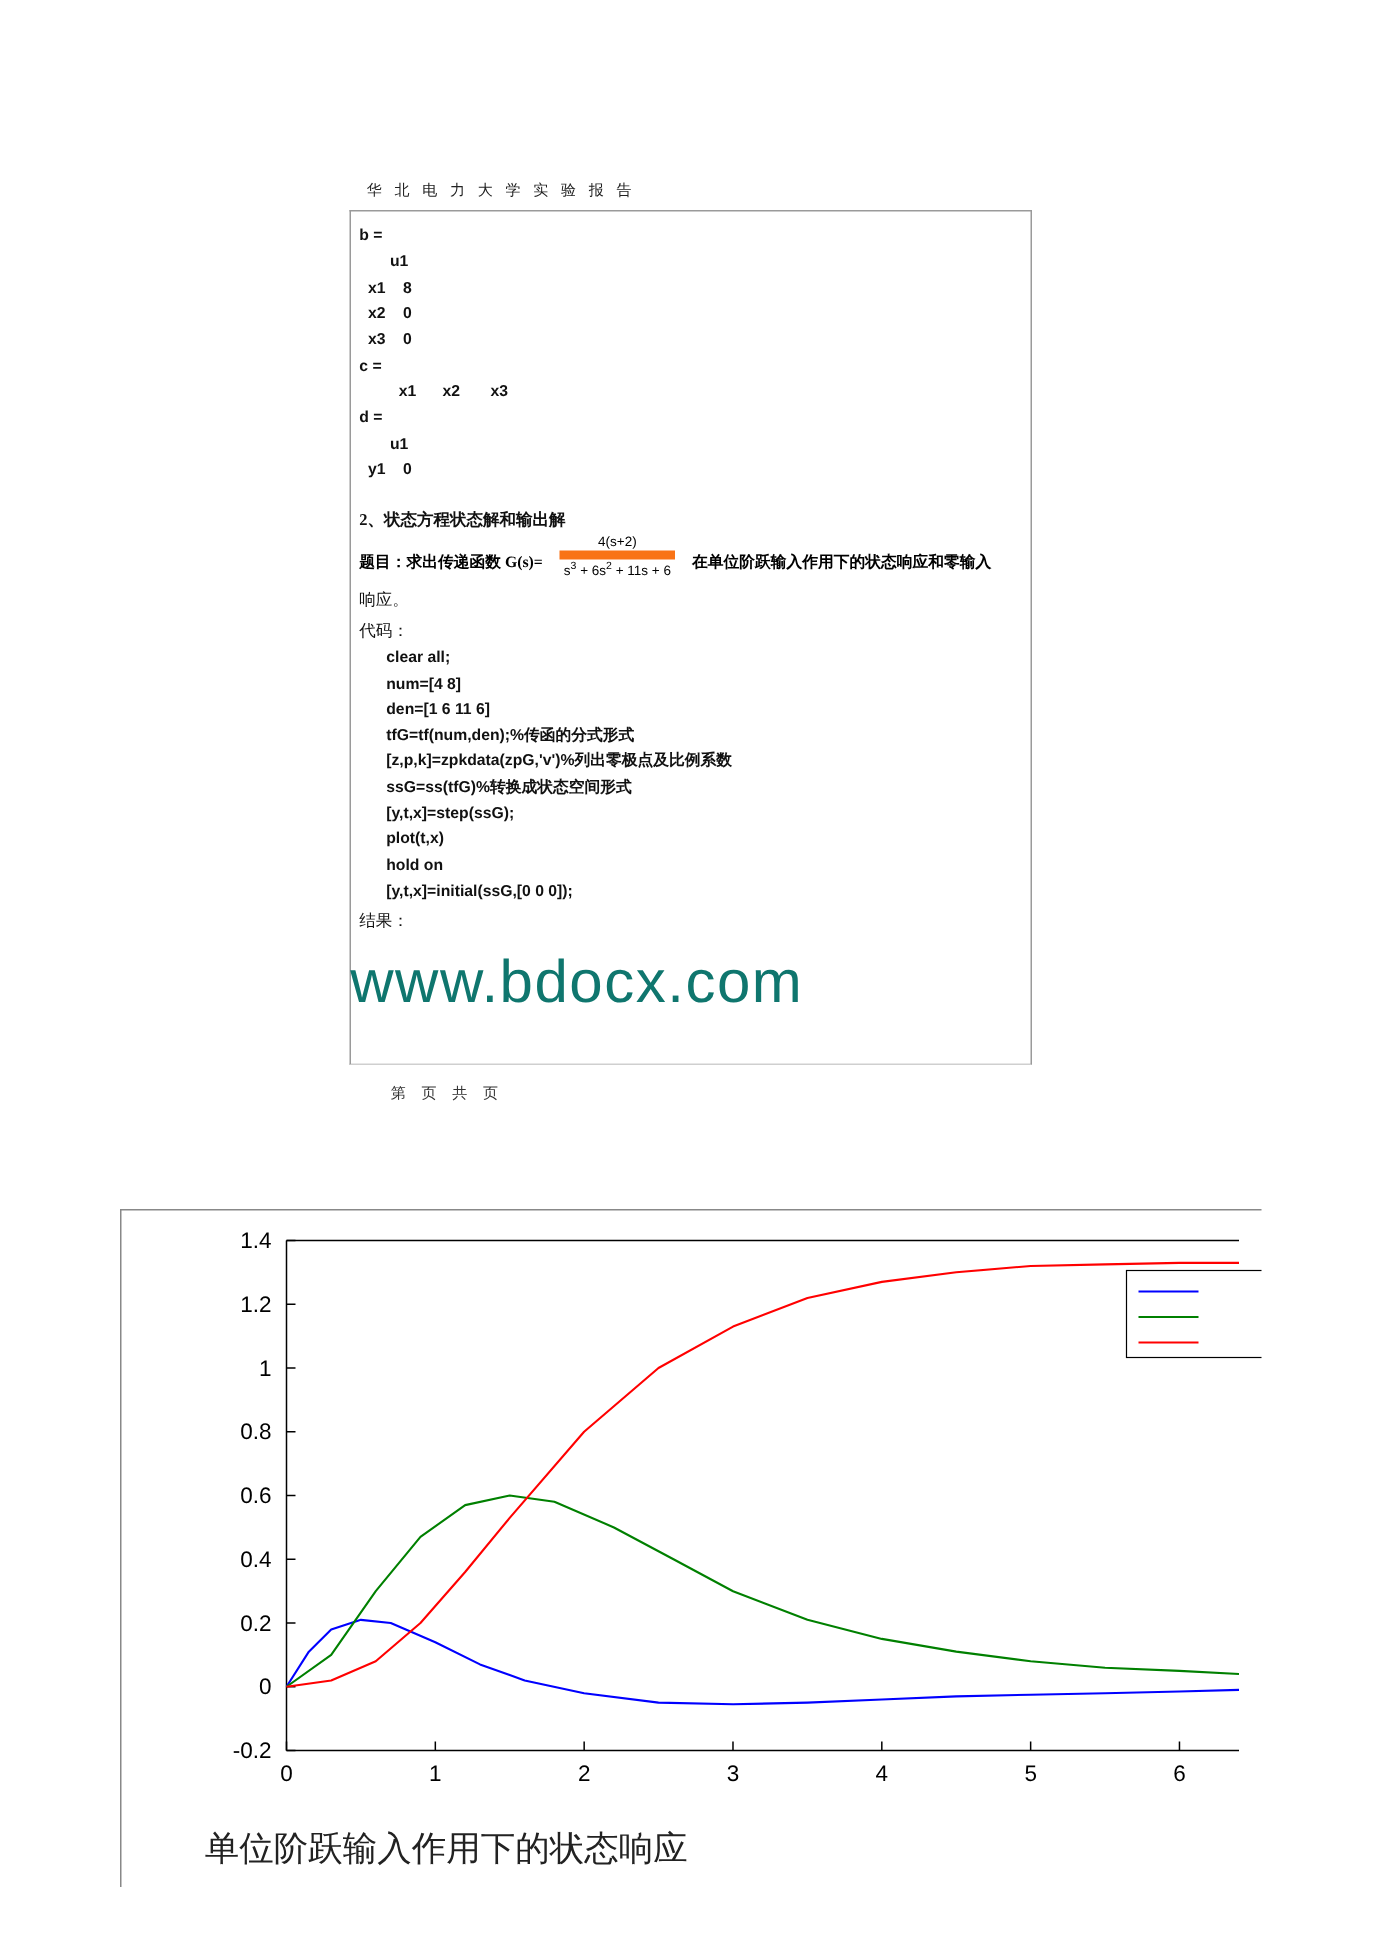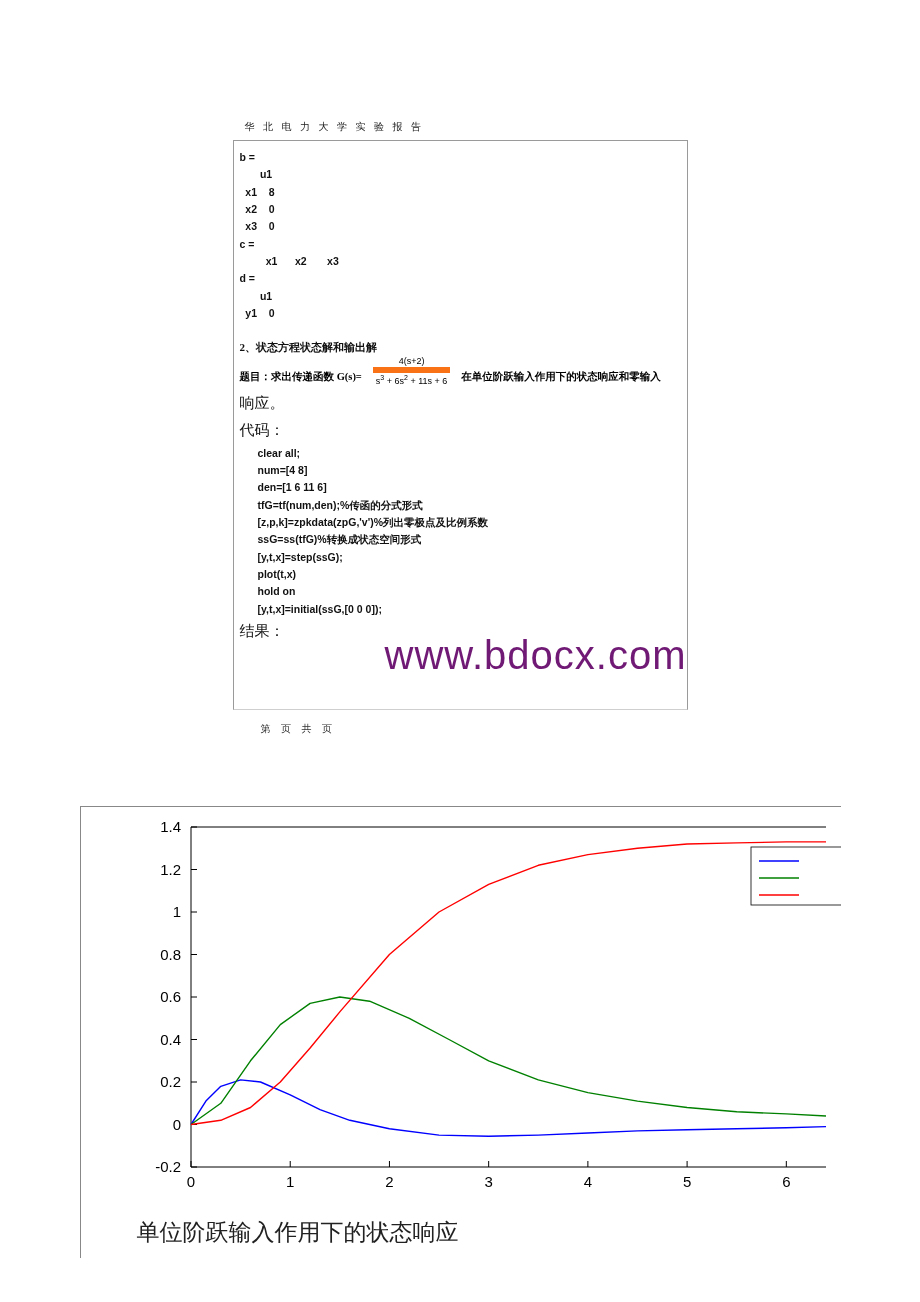--- a/index.html
+++ b/index.html
@@ -29,37 +29,37 @@
     padding: 8px 6px 20px 6px;
     background: #fff;
     font-size: 10px;
     line-height: 1.7;
     font-family: "SimSun", serif;
     position: relative;
     min-height: 540px;
   }
   .mono { font-family: "Segoe UI", Arial, sans-serif; font-weight: 700; font-size: 10.5px; line-height: 1.65; white-space: pre; color:#111;}
   .indent1 { padding-left: 18px; }
-  .plain { font-family: Liberation Mono, monospace; font-weight: 400; font-size: 15px; color:#111;}
+  .plain { font-family: Liberation Serif, serif; font-weight: 400; font-size: 11px; color:#111;}
   .sect { font-family: "SimSun", serif; font-weight: 700; font-size: 11px; color:#111; margin-top:16px;}
   .formula-line { display:flex; align-items:flex-end; gap:11px; font-size:10.5px; font-weight:700; margin:0 0 0 0;}
   .frac { display:inline-block; text-align:center; vertical-align:middle; font-family:"Segoe UI",Arial,sans-serif; font-weight:400; font-size:9px; line-height:1; }
   .frac .num { display:block; border-bottom:6px solid #f97316; padding:0 3px 1px 3px;}
   .frac .den { display:block; padding:1px 3px 0 3px;}
   .sup { font-size:7px; vertical-align: super; }
   .watermark {
     position: absolute;
     left: 0; right: 0;
     bottom: 20px;
-    text-align: right;
+    text-align: left;
     font-family: Arial, sans-serif;
     font-weight: 400;
     font-size: 40px;
     letter-spacing: 1px;
-    color: #701a75;
+    color: #0f766e;
     pointer-events: none;
     user-select: none;
   }
   .report-footer {
     font-size: 10px;
     letter-spacing: 4px;
     margin: 12px 0 0 28px;
     color: #333;
   }
 

